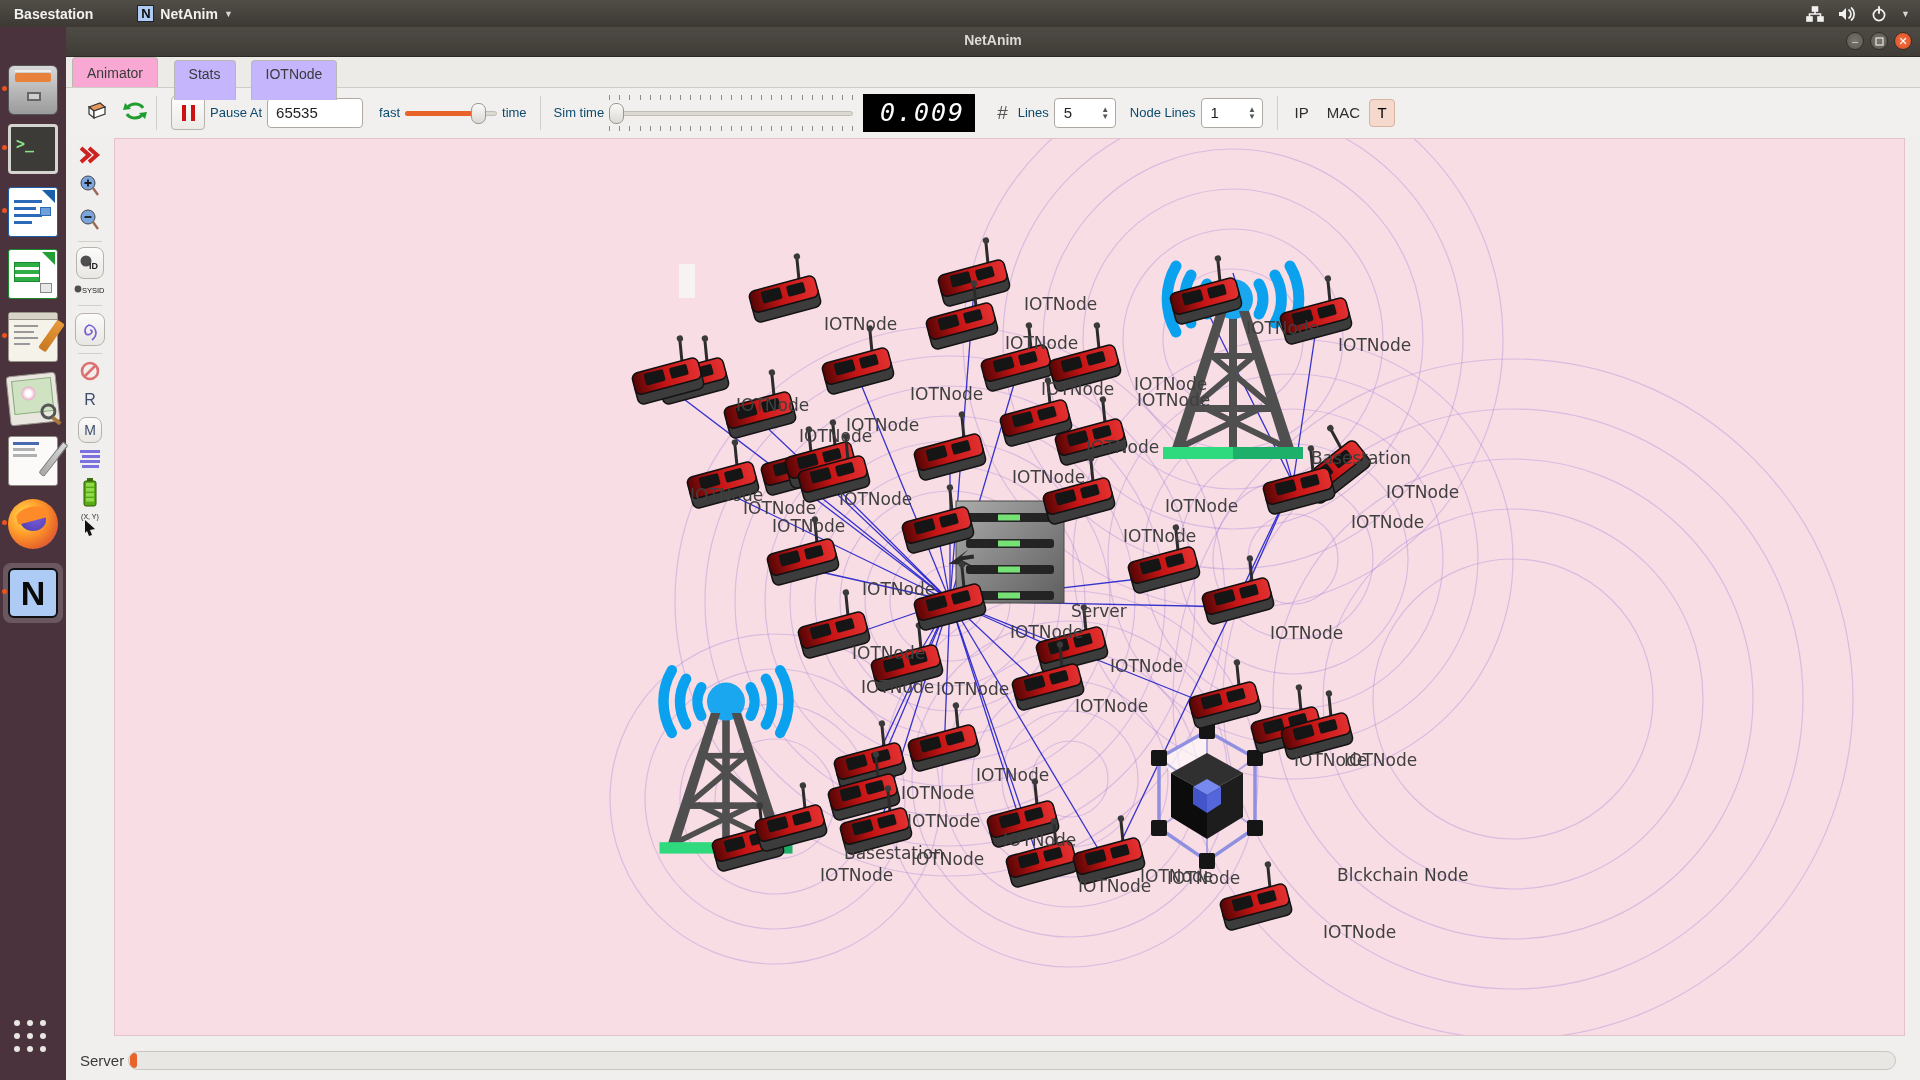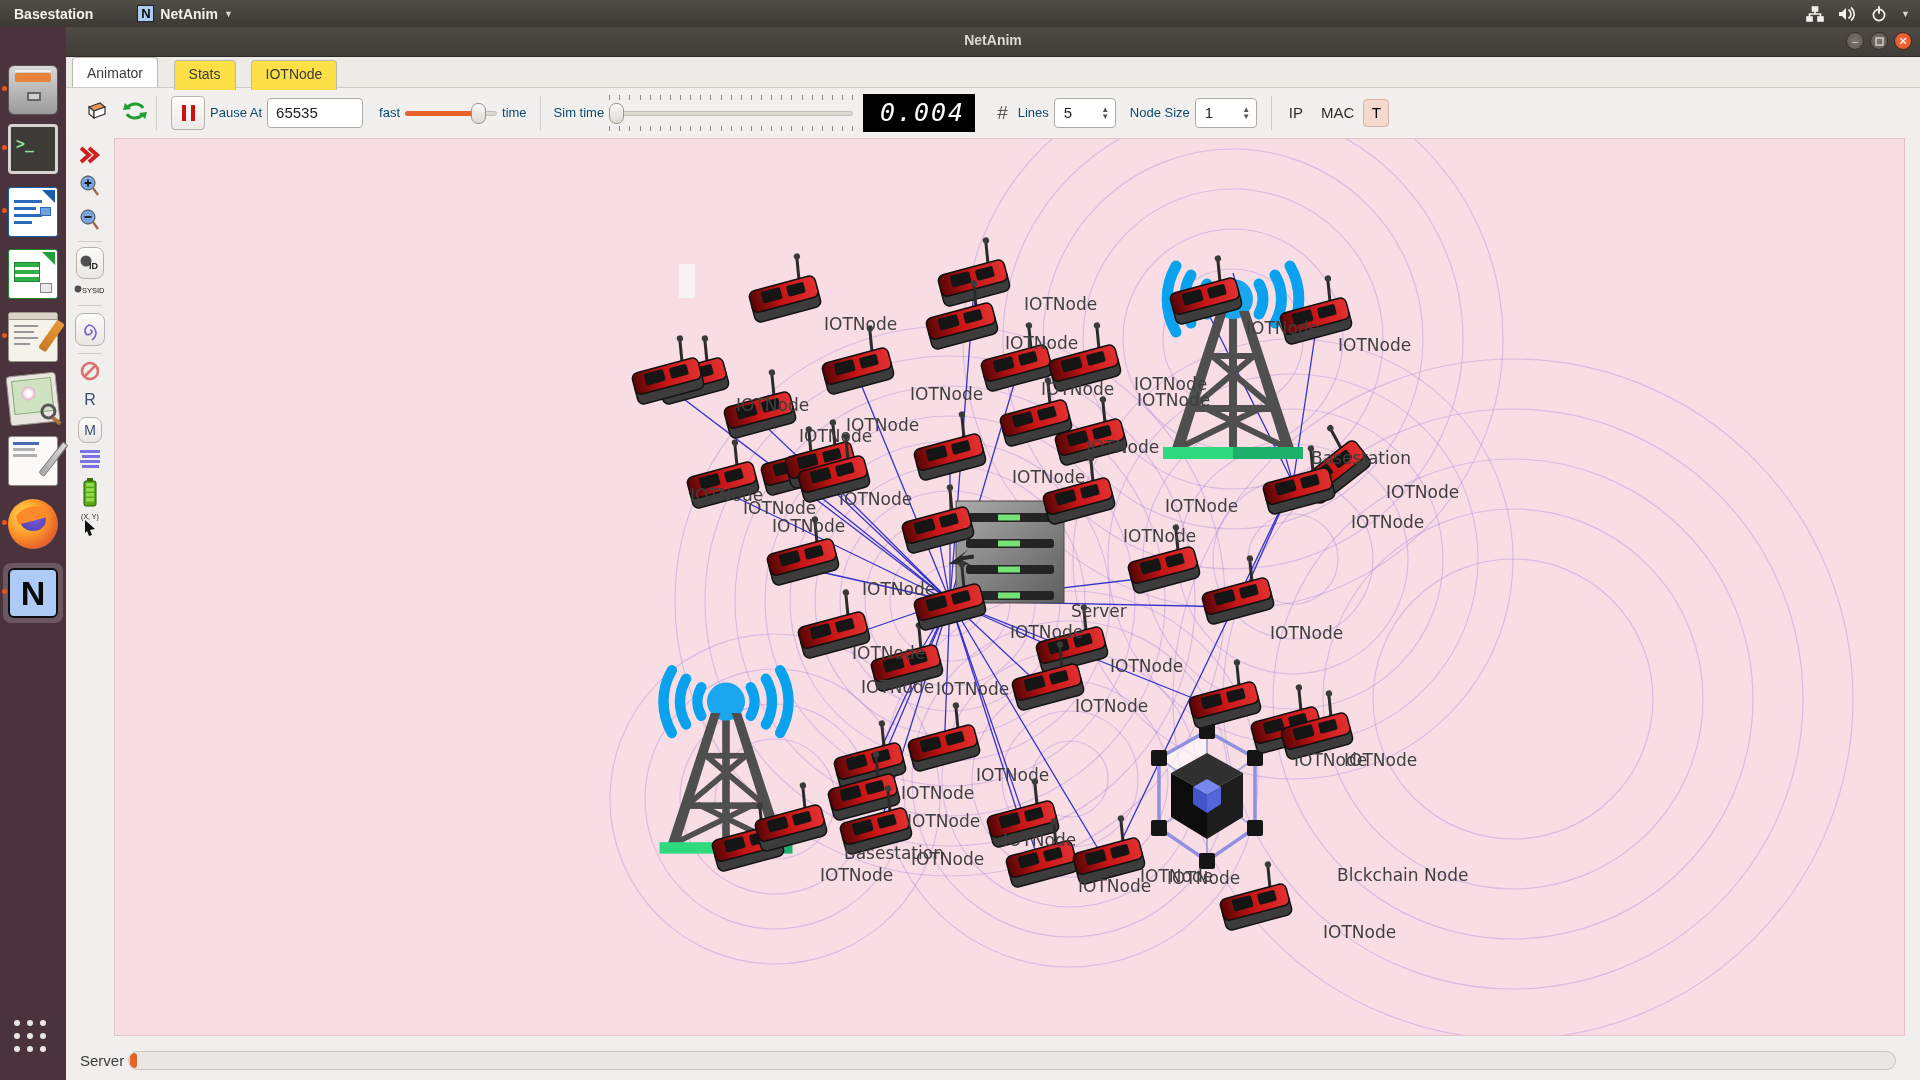--- a/index.html
+++ b/index.html
@@ -40,24 +40,24 @@
     background:rgba(255,255,255,.18); border-radius:8px; }
   .dock-grid { position:absolute; left:14px; top:993px; width:38px; height:38px; }
   .dock-grid i { position:absolute; width:6px; height:6px; border-radius:50%; background:#e9e7e4; }
 
   
   .ic { position:absolute; inset:0; border-radius:6px; }
 
   
   .tabbar { position:absolute; left:66px; top:57px; width:1854px; height:30px;
     background:#edebe8; z-index:30; }
-  .tab { position:absolute; top:3px; height:30px; padding:0 14px; font-size:14px; color:#3a3a3a;
-    background:#fde047; border:1px solid #bcb8b1; border-bottom:none;
+  .tab { position:absolute; top:3px; height:40px; padding:0 14px; font-size:14px; color:#3a3a3a;
+    background:#c4b5fd; border:1px solid #bcb8b1; border-bottom:none;
     border-radius:4px 4px 0 0; line-height:26px; }
-  .tab.active { background:#ffffff; height:30px; top:0; line-height:30px; font-weight:normal; z-index:2; }
+  .tab.active { background:#f9a8d4; height:30px; top:0; line-height:30px; font-weight:normal; z-index:2; }
 
   .toolbar { position:absolute; left:66px; top:87px; width:1854px; height:50px;
     background:#f1f0ee; border-top:1px solid #cfccc6; display:flex; align-items:center; z-index:29; }
   .tsep { width:1px; height:34px; background:#d2cfc9; margin:0 8px; }
   .tlabel { font-size:13px; color:#0c4a6e; margin:0 5px; white-space:nowrap; }
   .tbtn { border:1px solid #b7b3ac; border-radius:4px; background:linear-gradient(#fdfdfc,#eceae6);
     display:flex; align-items:center; justify-content:center; }
   .pausebtn { width:34px; height:34px; margin-left:6px; }
   .pausebtn .bar { width:4px; height:16px; background:#cc1111; margin:0 2.5px; }
   .tinput { width:96px; height:30px; border:1px solid #aeaaa3; border-radius:4px; background:#fff;
@@ -329,31 +329,31 @@
         <i></i>
         <i></i>
         <i></i>
         <i></i>
         <i></i>
         <i></i>
         <i></i>
         <i></i>
       </div>
   </div>
-  <div class="lcd">0.004</div>
+  <div class="lcd">0.009</div>
   <span class="tlabel" style="margin-left:22px;font-size:19px;color:#555">#</span>
   <span class="tlabel">Lines</span>
   <div class="spin">
     <span class="val">5</span>
     <span class="arrows">
         <span>▲</span>
         <span>▼</span>
       </span>
   </div>
-  <span class="tlabel" style="margin-left:14px">Node Size</span>
+  <span class="tlabel" style="margin-left:14px">Node Lines</span>
   <div class="spin">
     <span class="val">1</span>
     <span class="arrows">
         <span>▲</span>
         <span>▼</span>
       </span>
   </div>
   <div class="tsep" style="margin-left:14px"></div>
   <span class="flatbtn">IP</span>
   <span class="flatbtn">MAC</span>

